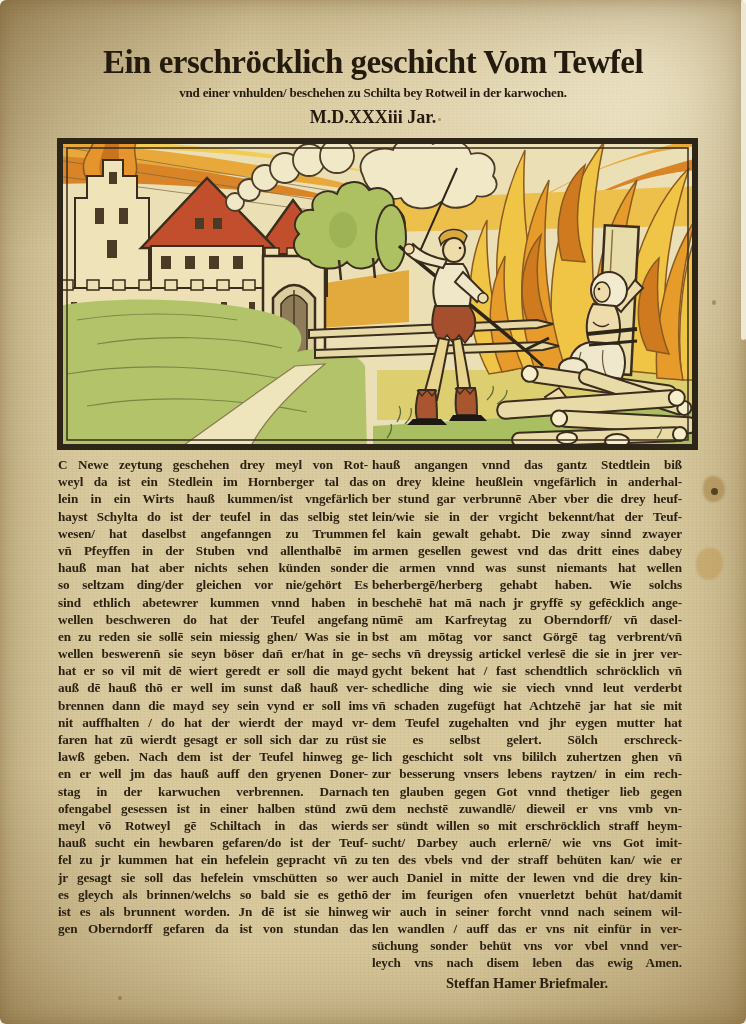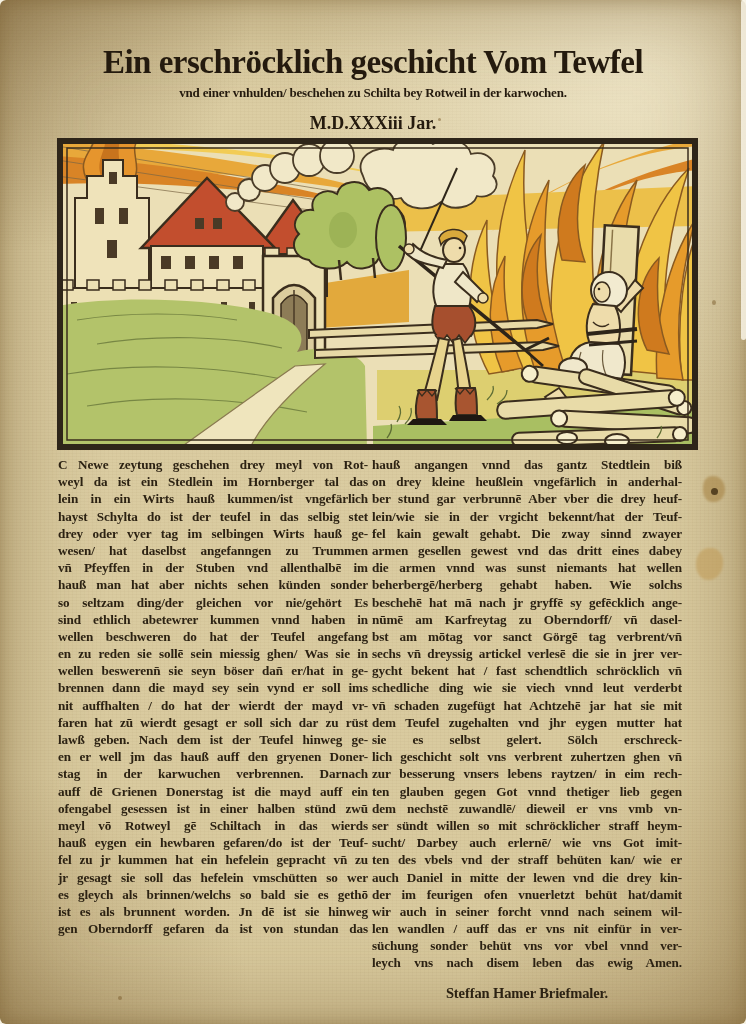--- a/index.html
+++ b/index.html
@@ -21,27 +21,27 @@
     box-shadow:inset 0 0 95px rgba(105,75,30,.48), inset 0 0 18px rgba(105,75,30,.35);
     border-radius:6px;
   }
   .edge-light{position:absolute;right:0;top:0;width:5px;height:340px;background:rgba(249,245,230,.85);border-radius:3px;}
   header{position:absolute;left:0;top:0;width:746px;text-align:center;color:#241a0e;}
   .title{
     margin:0;padding-top:45px;font-size:33px;font-weight:bold;letter-spacing:-0.5px;
     white-space:nowrap;line-height:1.05;
   }
   .subtitle{margin-top:5px;font-size:13px;font-weight:bold;white-space:nowrap;letter-spacing:-0.2px;}
-  .dateline{margin-top:12px;font-size:18px;font-weight:bold;}
+  .dateline{margin-top:6px;font-size:18px;font-weight:bold;}
   .woodcut{position:absolute;left:57px;top:138px;width:641px;height:312px;margin:0;}
   .woodcut svg{display:block;width:100%;height:100%;}
   .columns{position:absolute;left:58px;top:456px;width:644px;display:flex;gap:4px;color:#2c2213;}
   .col{width:310px;font-size:13.2px;font-weight:bold;line-height:17.2px;letter-spacing:-0.1px;}
   .col .line{height:17.2px;overflow:hidden;text-align:justify;text-align-last:justify;}
-  .signature{margin-top:13px;text-align:center;text-align-last:center;font-size:14.5px;font-weight:bold;}
+  .signature{margin-top:3px;text-align:center;text-align-last:center;font-size:14.5px;font-weight:bold;}
   .stain{position:absolute;filter:blur(1.2px);}
   .stain-1{left:703px;top:476px;width:22px;height:26px;background:#a5803f;opacity:.55;border-radius:46% 60% 55% 50%;}
   .stain-1b{left:711px;top:488px;width:7px;height:7px;background:#473417;opacity:.85;border-radius:50%;filter:blur(.4px);}
   .stain-2{left:696px;top:548px;width:27px;height:32px;background:#c09a55;opacity:.55;border-radius:55% 48% 60% 52%;}
   .speck{position:absolute;background:#7a5c2c;border-radius:50%;opacity:.5;}
   .speck-1{left:118px;top:996px;width:4px;height:4px;}
   .speck-2{left:438px;top:118px;width:3px;height:3px;}
   .speck-3{left:712px;top:300px;width:4px;height:5px;}
 </style>
 </head>
@@ -277,39 +277,39 @@
       </g>
     </svg>
   </figure>
 
   <main class="columns">
     <div class="col">
         <div class="line">C Newe zeytung geschehen drey meyl von Rot-</div>
         <div class="line">weyl da ist ein Stedlein im Hornberger tal das</div>
         <div class="line">lein in ein Wirts hauß kummen/ist vngefärlich</div>
         <div class="line">hayst Schylta do ist der teufel in das selbig stet</div>
-        <div class="line">drey oder vyer tag im selbingen Wirts hauß ge-</div>
         <div class="line">wesen/ hat daselbst angefanngen zu Trummen</div>
         <div class="line">vn̄ Pfeyffen in der Stuben vnd allenthalbē im</div>
         <div class="line">hauß man hat aber nichts sehen künden sonder</div>
         <div class="line">so seltzam ding/der gleichen vor nie/gehört Es</div>
         <div class="line">sind ethlich abetewrer kummen vnnd haben in</div>
         <div class="line">wellen beschweren do hat der Teufel angefang</div>
         <div class="line">en zu reden sie sollē sein miessig ghen/ Was sie in</div>
         <div class="line">wellen beswerenn̄ sie seyn böser dan̄ er/hat in ge-</div>
+        <div class="line">hat er so vil mit dē wiert geredt er soll die mayd</div>
+        <div class="line">auß dē hauß thō er well im sunst daß hauß ver-</div>
         <div class="line">brennen dann die mayd sey sein vynd er soll ims</div>
         <div class="line">nit auffhalten / do hat der wierdt der mayd vr-</div>
         <div class="line">faren hat zū wierdt gesagt er soll sich dar zu rüst</div>
         <div class="line">lawß geben. Nach dem ist der Teufel hinweg ge-</div>
         <div class="line">en er well jm das hauß auff den gryenen Doner-</div>
         <div class="line">stag in der karwuchen verbrennen.  Darnach</div>
-        <div class="line">auff dē Grienen Donerstag ist die mayd auff ein</div>
         <div class="line">ofengabel gesessen ist in einer halben stünd zwū</div>
         <div class="line">meyl vō Rotweyl gē Schiltach in das wierds</div>
-        <div class="line">hauß eygen ein hewbaren gefaren/do ist der Teuf-</div>
+        <div class="line">hauß sucht ein hewbaren gefaren/do ist der Teuf-</div>
         <div class="line">fel zu jr kummen hat ein hefelein gepracht vn̄ zu</div>
         <div class="line">jr gesagt sie soll das hefelein vmschütten so wer</div>
         <div class="line">es gleych als brinnen/welchs so bald sie es gethō</div>
         <div class="line">ist es als brunnent worden.  Jn dē ist sie hinweg</div>
         <div class="line">gen Oberndorff gefaren da ist von stundan das</div>
       </div>
     <div class="col">
       <div>
           <div class="line">hauß angangen vnnd das gantz Stedtlein biß</div>
           <div class="line">on drey kleine heußlein vngefärlich in anderhal-</div>
@@ -321,25 +321,25 @@
           <div class="line">beherbergē/herberg gehabt haben. Wie solchs</div>
           <div class="line">beschehē hat mā nach jr gryffē sy gefēcklich ange-</div>
           <div class="line">nūmē am Karfreytag zu Oberndorff/ vn̄ dasel-</div>
           <div class="line">bst am mōtag vor sanct Görgē tag verbrent/vn̄</div>
           <div class="line">sechs vn̄ dreyssig artickel verlesē die sie in jrer ver-</div>
           <div class="line">gycht bekent hat / fast schendtlich schröcklich vn̄</div>
           <div class="line">schedliche ding wie sie viech vnnd leut verderbt</div>
           <div class="line">vn̄ schaden zugefügt hat Achtzehē jar hat sie mit</div>
           <div class="line">dem Teufel zugehalten vnd jhr eygen mutter hat</div>
           <div class="line">sie es selbst gelert.  Sölch erschreck-</div>
-          <div class="line">lich geschicht solt vns verbrent zuhertzen ghen vn̄</div>
+          <div class="line">lich geschicht solt vns bililch zuhertzen ghen vn̄</div>
           <div class="line">zur besserung vnsers lebens raytzen/ in eim rech-</div>
           <div class="line">ten glauben gegen Got vnnd thetiger lieb gegen</div>
           <div class="line">dem nechstē zuwandlē/ dieweil er vns vmb vn-</div>
-          <div class="line">ser sündt willen so mit schröcklicher straff heym-</div>
+          <div class="line">ser sündt willen so mit erschröcklich straff heym-</div>
           <div class="line">sucht/ Darbey auch erlernē/ wie vns Got imit-</div>
           <div class="line">ten des vbels vnd der straff behüten kan/ wie er</div>
           <div class="line">auch Daniel in mitte der lewen vnd die drey kin-</div>
           <div class="line">der im feurigen ofen vnuerletzt behüt hat/damit</div>
           <div class="line">wir auch in seiner forcht vnnd nach seinem wil-</div>
           <div class="line">len wandlen / auff das er vns nit einfür in ver-</div>
           <div class="line">süchung sonder behüt vns vor vbel vnnd ver-</div>
           <div class="line">leych vns nach disem leben das ewig Amen.</div>
         </div>
       <div class="signature">Steffan Hamer Briefmaler.</div>

